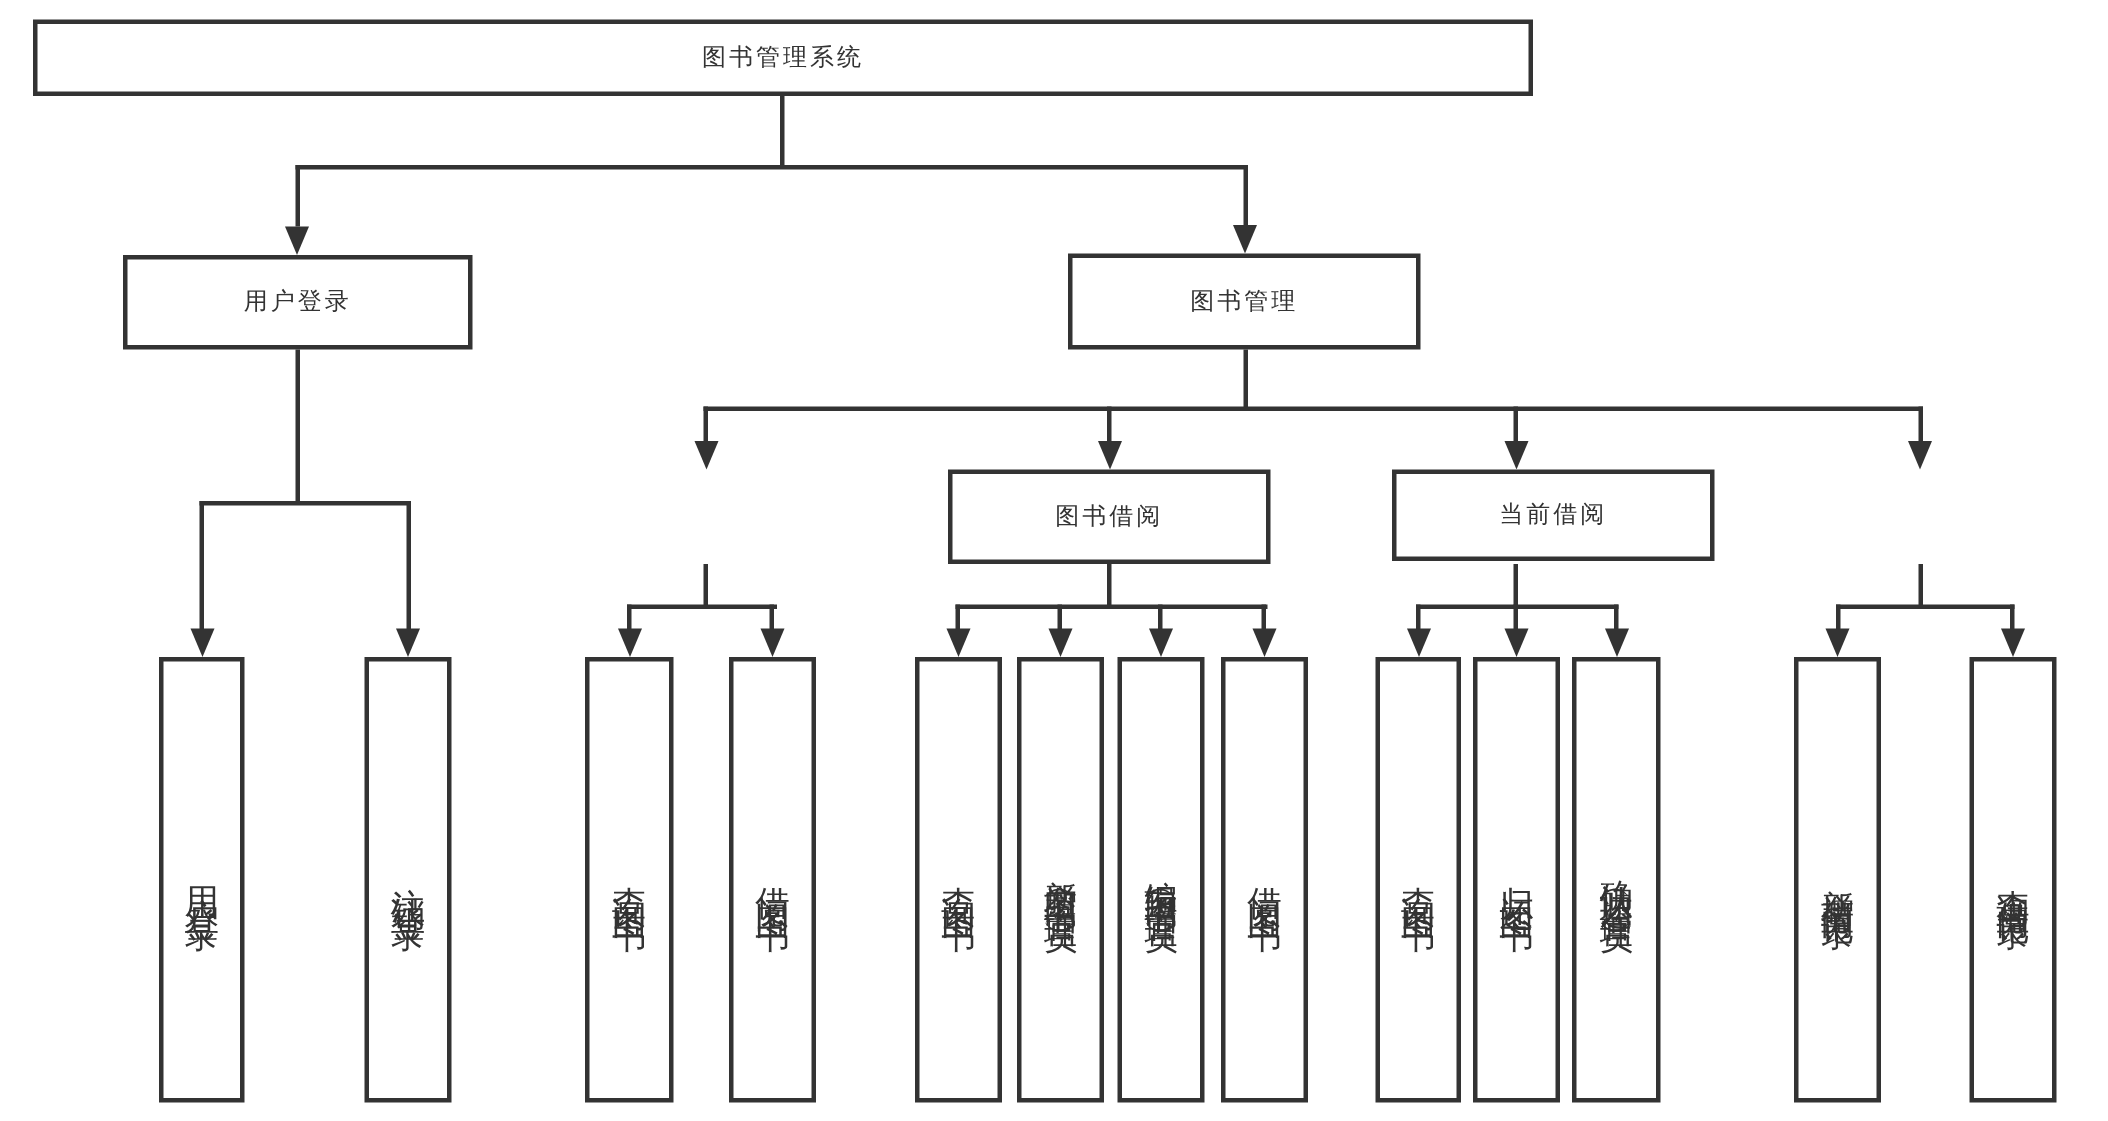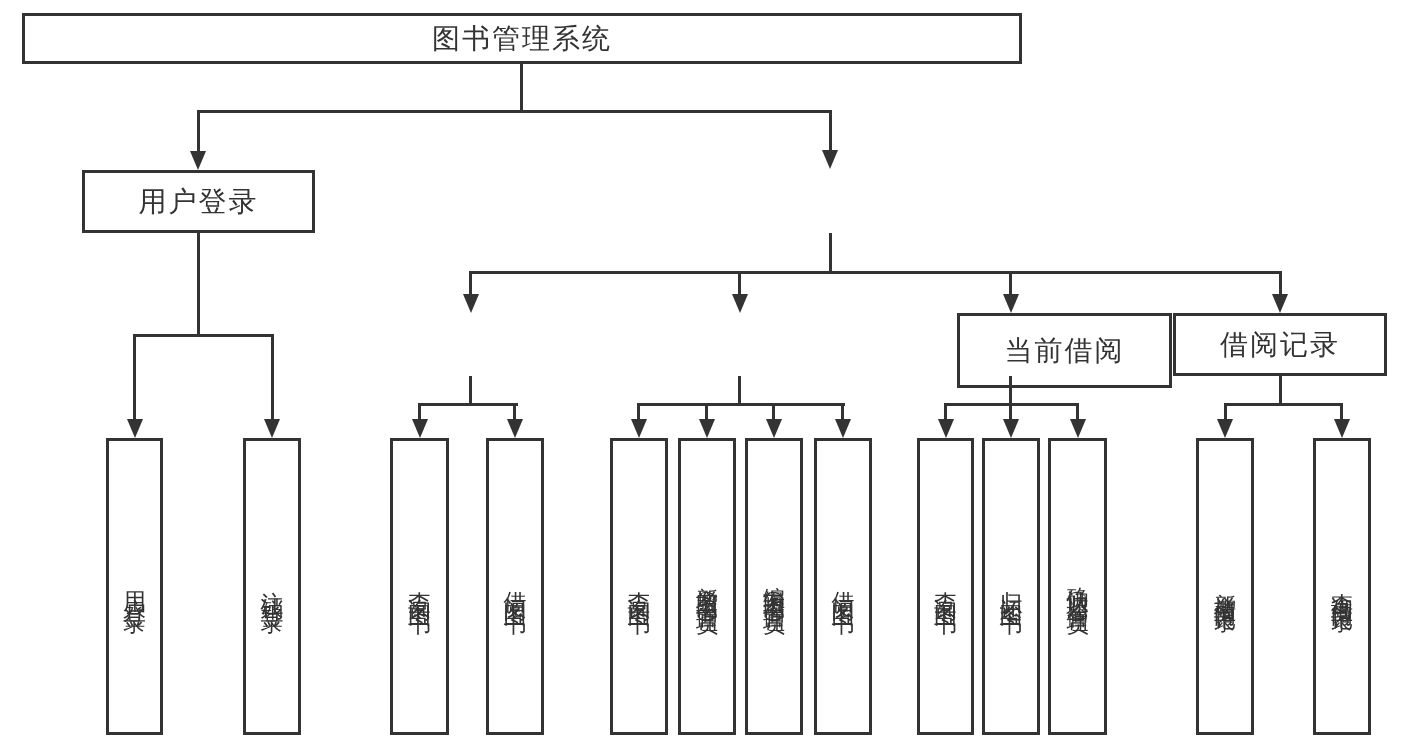--- a/index.html
+++ b/index.html
@@ -14,21 +14,21 @@
     background:var(--background);
     font-family:"Liberation Sans",sans-serif;
     overflow:hidden;
   }
   .box{
     position:absolute;box-sizing:border-box;
     border:3px solid var(--line);background:#ffffff;
     display:flex;align-items:center;justify-content:center;
     color:var(--text);
   }
-  .box .lbl{font-size:28px;letter-spacing:2px;white-space:nowrap;}
+  .box .lbl{font-size:16px;letter-spacing:2px;white-space:nowrap;}
   .vbox .lbl{
     writing-mode:vertical-rl;text-orientation:mixed;
     font-size:23px;letter-spacing:7px;line-height:1;
   }
   .vbox.long .lbl{letter-spacing:4px;font-size:22px;}
   .vline{position:absolute;width:3px;background:var(--line);}
   .hline{position:absolute;height:3px;background:var(--line);}
   .ahead{
     position:absolute;width:0;height:0;
     border-left:8px solid transparent;border-right:8px solid transparent;
@@ -51,44 +51,47 @@
   <div class="vline" style="left:520px;top:64px;height:48px"></div>
   <div class="hline" style="left:197px;top:110px;width:635px"></div>
   <div class="vline" style="left:197px;top:110px;height:41px"></div>
   <div class="ahead" style="left:190px;top:151px"></div>
   <div class="vline" style="left:829px;top:110px;height:41px"></div>
   <div class="ahead" style="left:822px;top:150px"></div>
 
   <div class="box" style="left:82px;top:170px;width:233px;height:63px">
     <span class="lbl">用户登录</span>
   </div>
+  <div class="box" style="left:712px;top:169px;width:235px;height:64px">
+    <span class="lbl">图书管理</span>
+  </div>
 
   <div class="vline" style="left:197px;top:233px;height:103px"></div>
   <div class="hline" style="left:133px;top:334px;width:141px"></div>
   <div class="vline" style="left:133px;top:334px;height:86px"></div>
   <div class="ahead" style="left:127px;top:419px"></div>
   <div class="vline" style="left:271px;top:334px;height:86px"></div>
   <div class="ahead" style="left:264px;top:419px"></div>
 
   <div class="vline" style="left:829px;top:233px;height:41px"></div>
   <div class="hline" style="left:469px;top:271px;width:813px"></div>
   <div class="vline" style="left:469px;top:271px;height:24px"></div>
   <div class="ahead" style="left:463px;top:294px"></div>
   <div class="vline" style="left:738px;top:271px;height:24px"></div>
   <div class="ahead" style="left:732px;top:294px"></div>
   <div class="vline" style="left:1009px;top:271px;height:24px"></div>
   <div class="ahead" style="left:1003px;top:294px"></div>
   <div class="vline" style="left:1279px;top:271px;height:24px"></div>
   <div class="ahead" style="left:1272px;top:294px"></div>
 
-  <div class="box" style="left:957px;top:313px;width:215px;height:75px">
+  <div class="box" style="left:632px;top:313px;width:215px;height:63px">
+    <span class="lbl">图书借阅</span>
+  </div>
+  <div class="box" style="left:928px;top:313px;width:215px;height:61px">
     <span class="lbl">当前借阅</span>
-  </div>
-  <div class="box" style="left:1173px;top:313px;width:214px;height:63px">
-    <span class="lbl">借阅记录</span>
   </div>
 
   <div class="vline" style="left:469px;top:376px;height:29px"></div>
   <div class="hline" style="left:418px;top:403px;width:100px"></div>
   <div class="vline" style="left:418px;top:403px;height:17px"></div>
   <div class="ahead" style="left:412px;top:419px"></div>
   <div class="vline" style="left:513px;top:403px;height:17px"></div>
   <div class="ahead" style="left:507px;top:419px"></div>
 
   <div class="vline" style="left:738px;top:376px;height:29px"></div>

